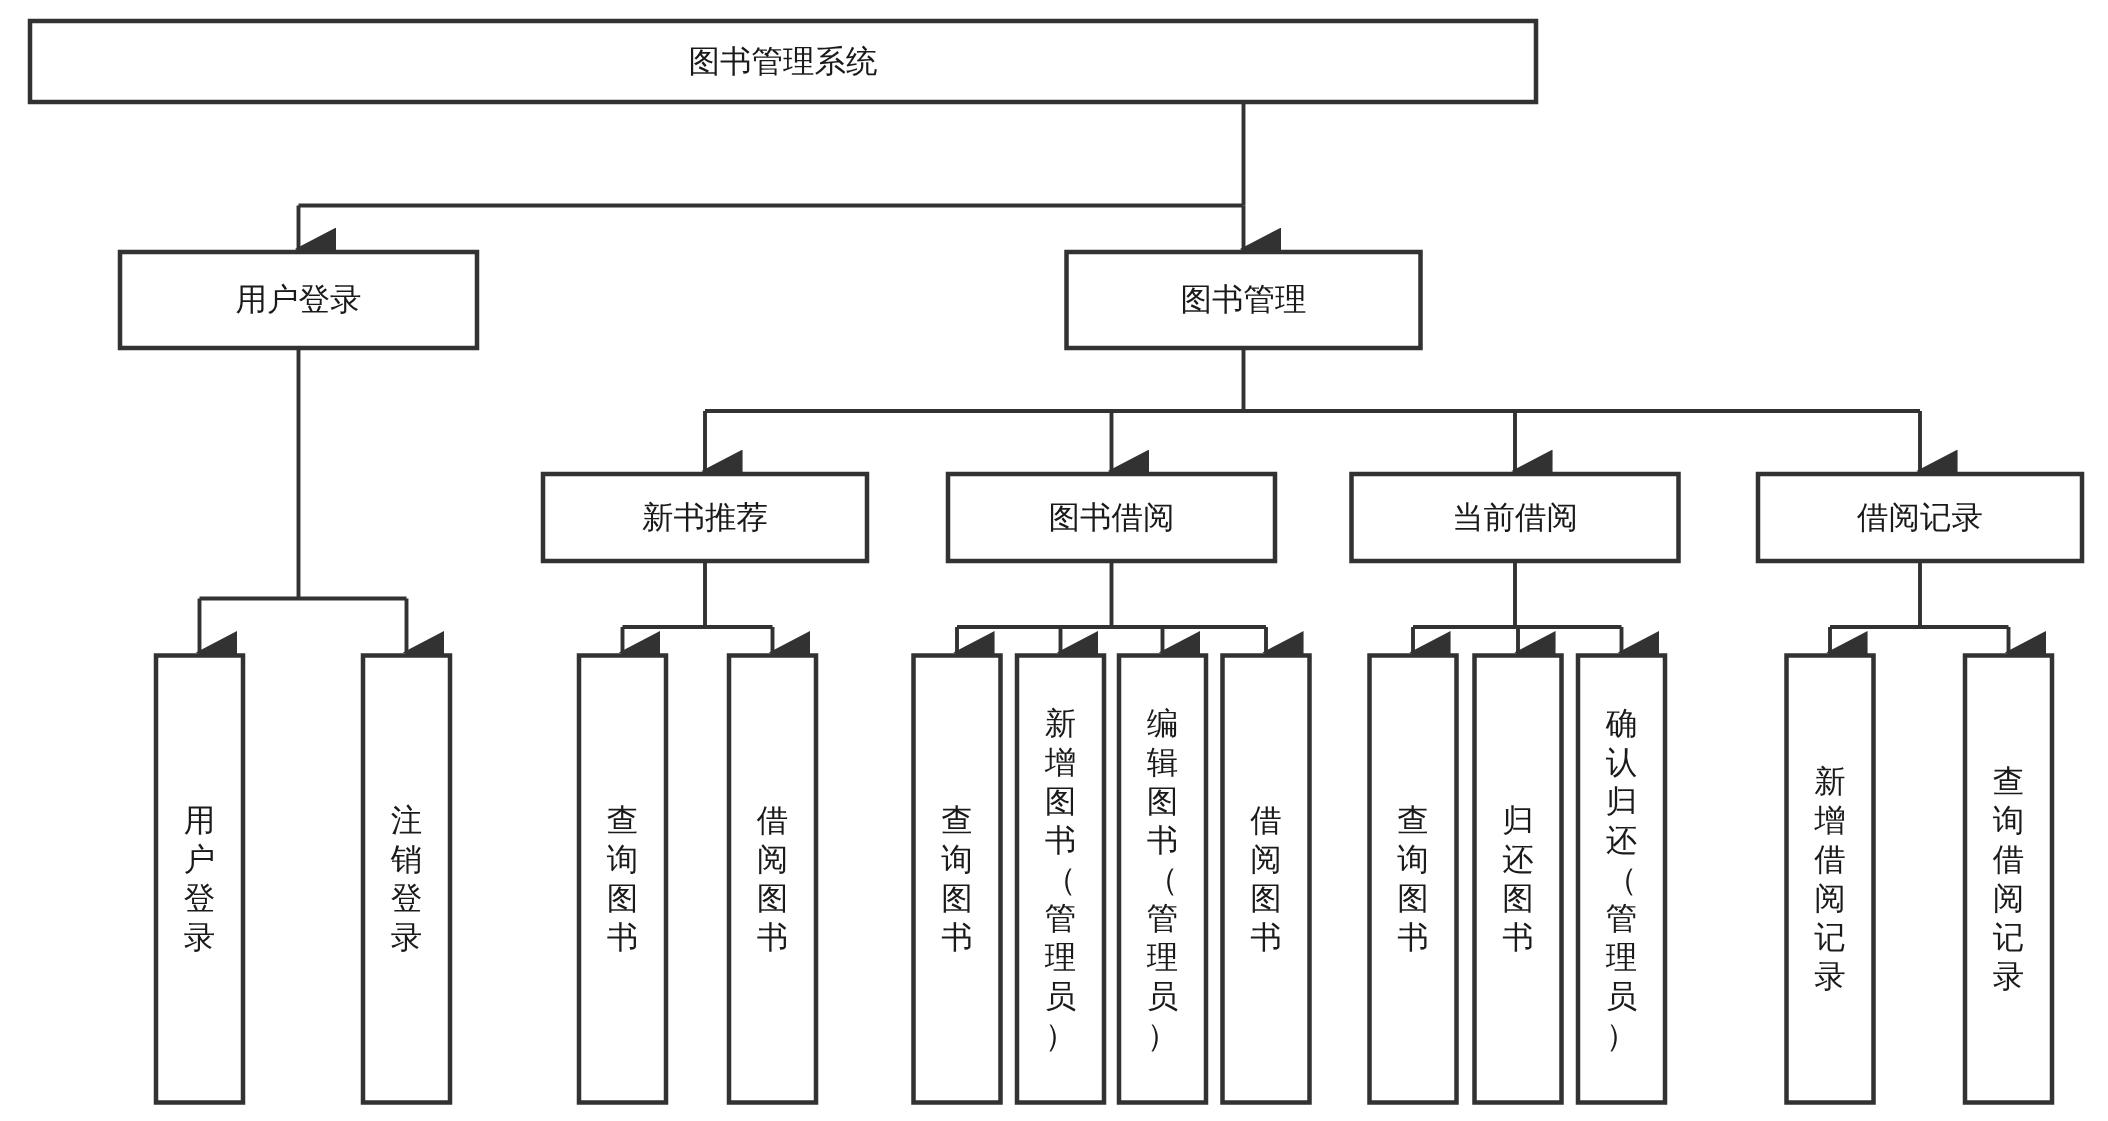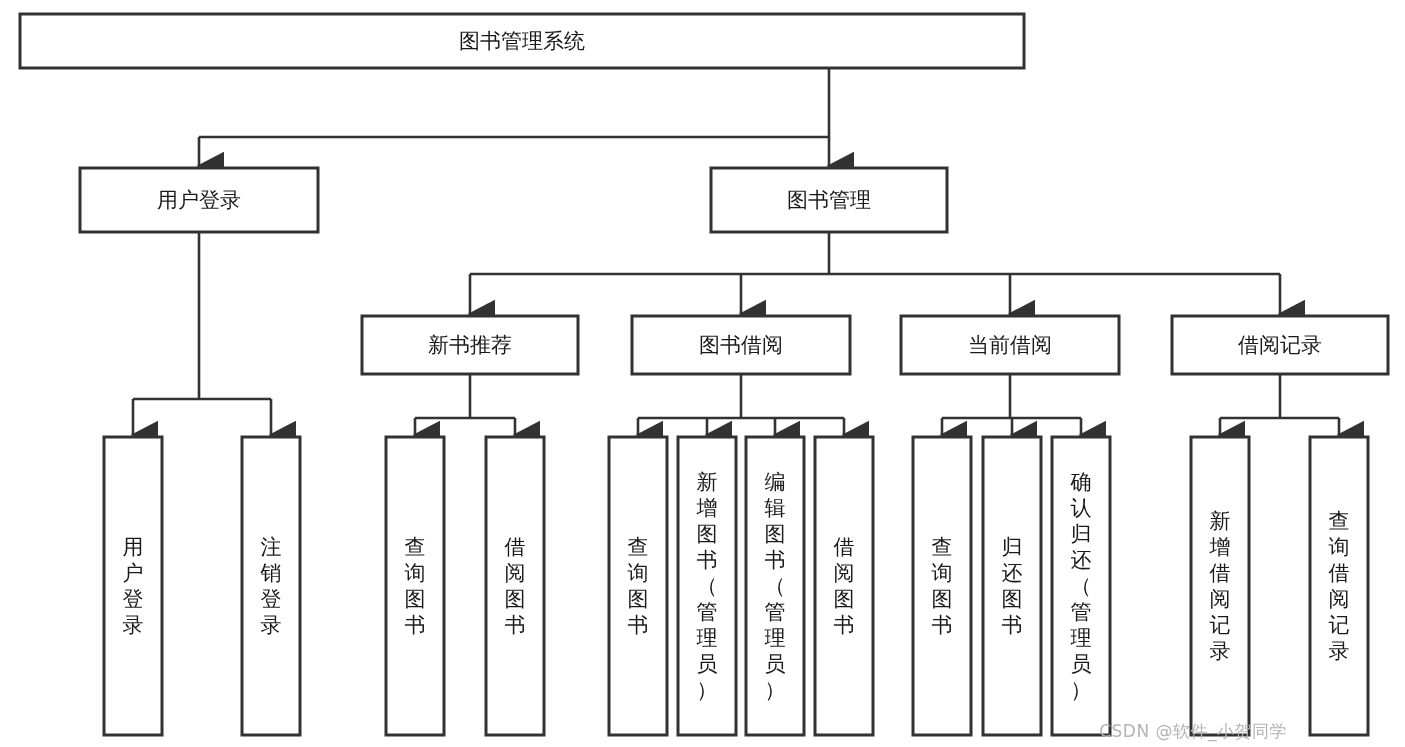--- a/index.html
+++ b/index.html
@@ -182,14 +182,13 @@
         <g>
           <rect x="1191" y="437" width="58" height="298" class="node-box"></rect>
           <text x="1220" y="528.28" class="node-label-v"><tspan x="1220" dy="0">新</tspan><tspan x="1220" dy="26">增</tspan><tspan x="1220" dy="26">借</tspan><tspan x="1220" dy="26">阅</tspan><tspan x="1220" dy="26">记</tspan><tspan x="1220" dy="26">录</tspan></text>
         </g>
         <g>
           <rect x="1310" y="437" width="58" height="298" class="node-box"></rect>
           <text x="1339" y="528.28" class="node-label-v"><tspan x="1339" dy="0">查</tspan><tspan x="1339" dy="26">询</tspan><tspan x="1339" dy="26">借</tspan><tspan x="1339" dy="26">阅</tspan><tspan x="1339" dy="26">记</tspan><tspan x="1339" dy="26">录</tspan></text>
         </g>
       </g>
   </svg>
-  <div class="watermark">CSDN @软件_小贺同学</div>
 </div>
 
 </body></html>

